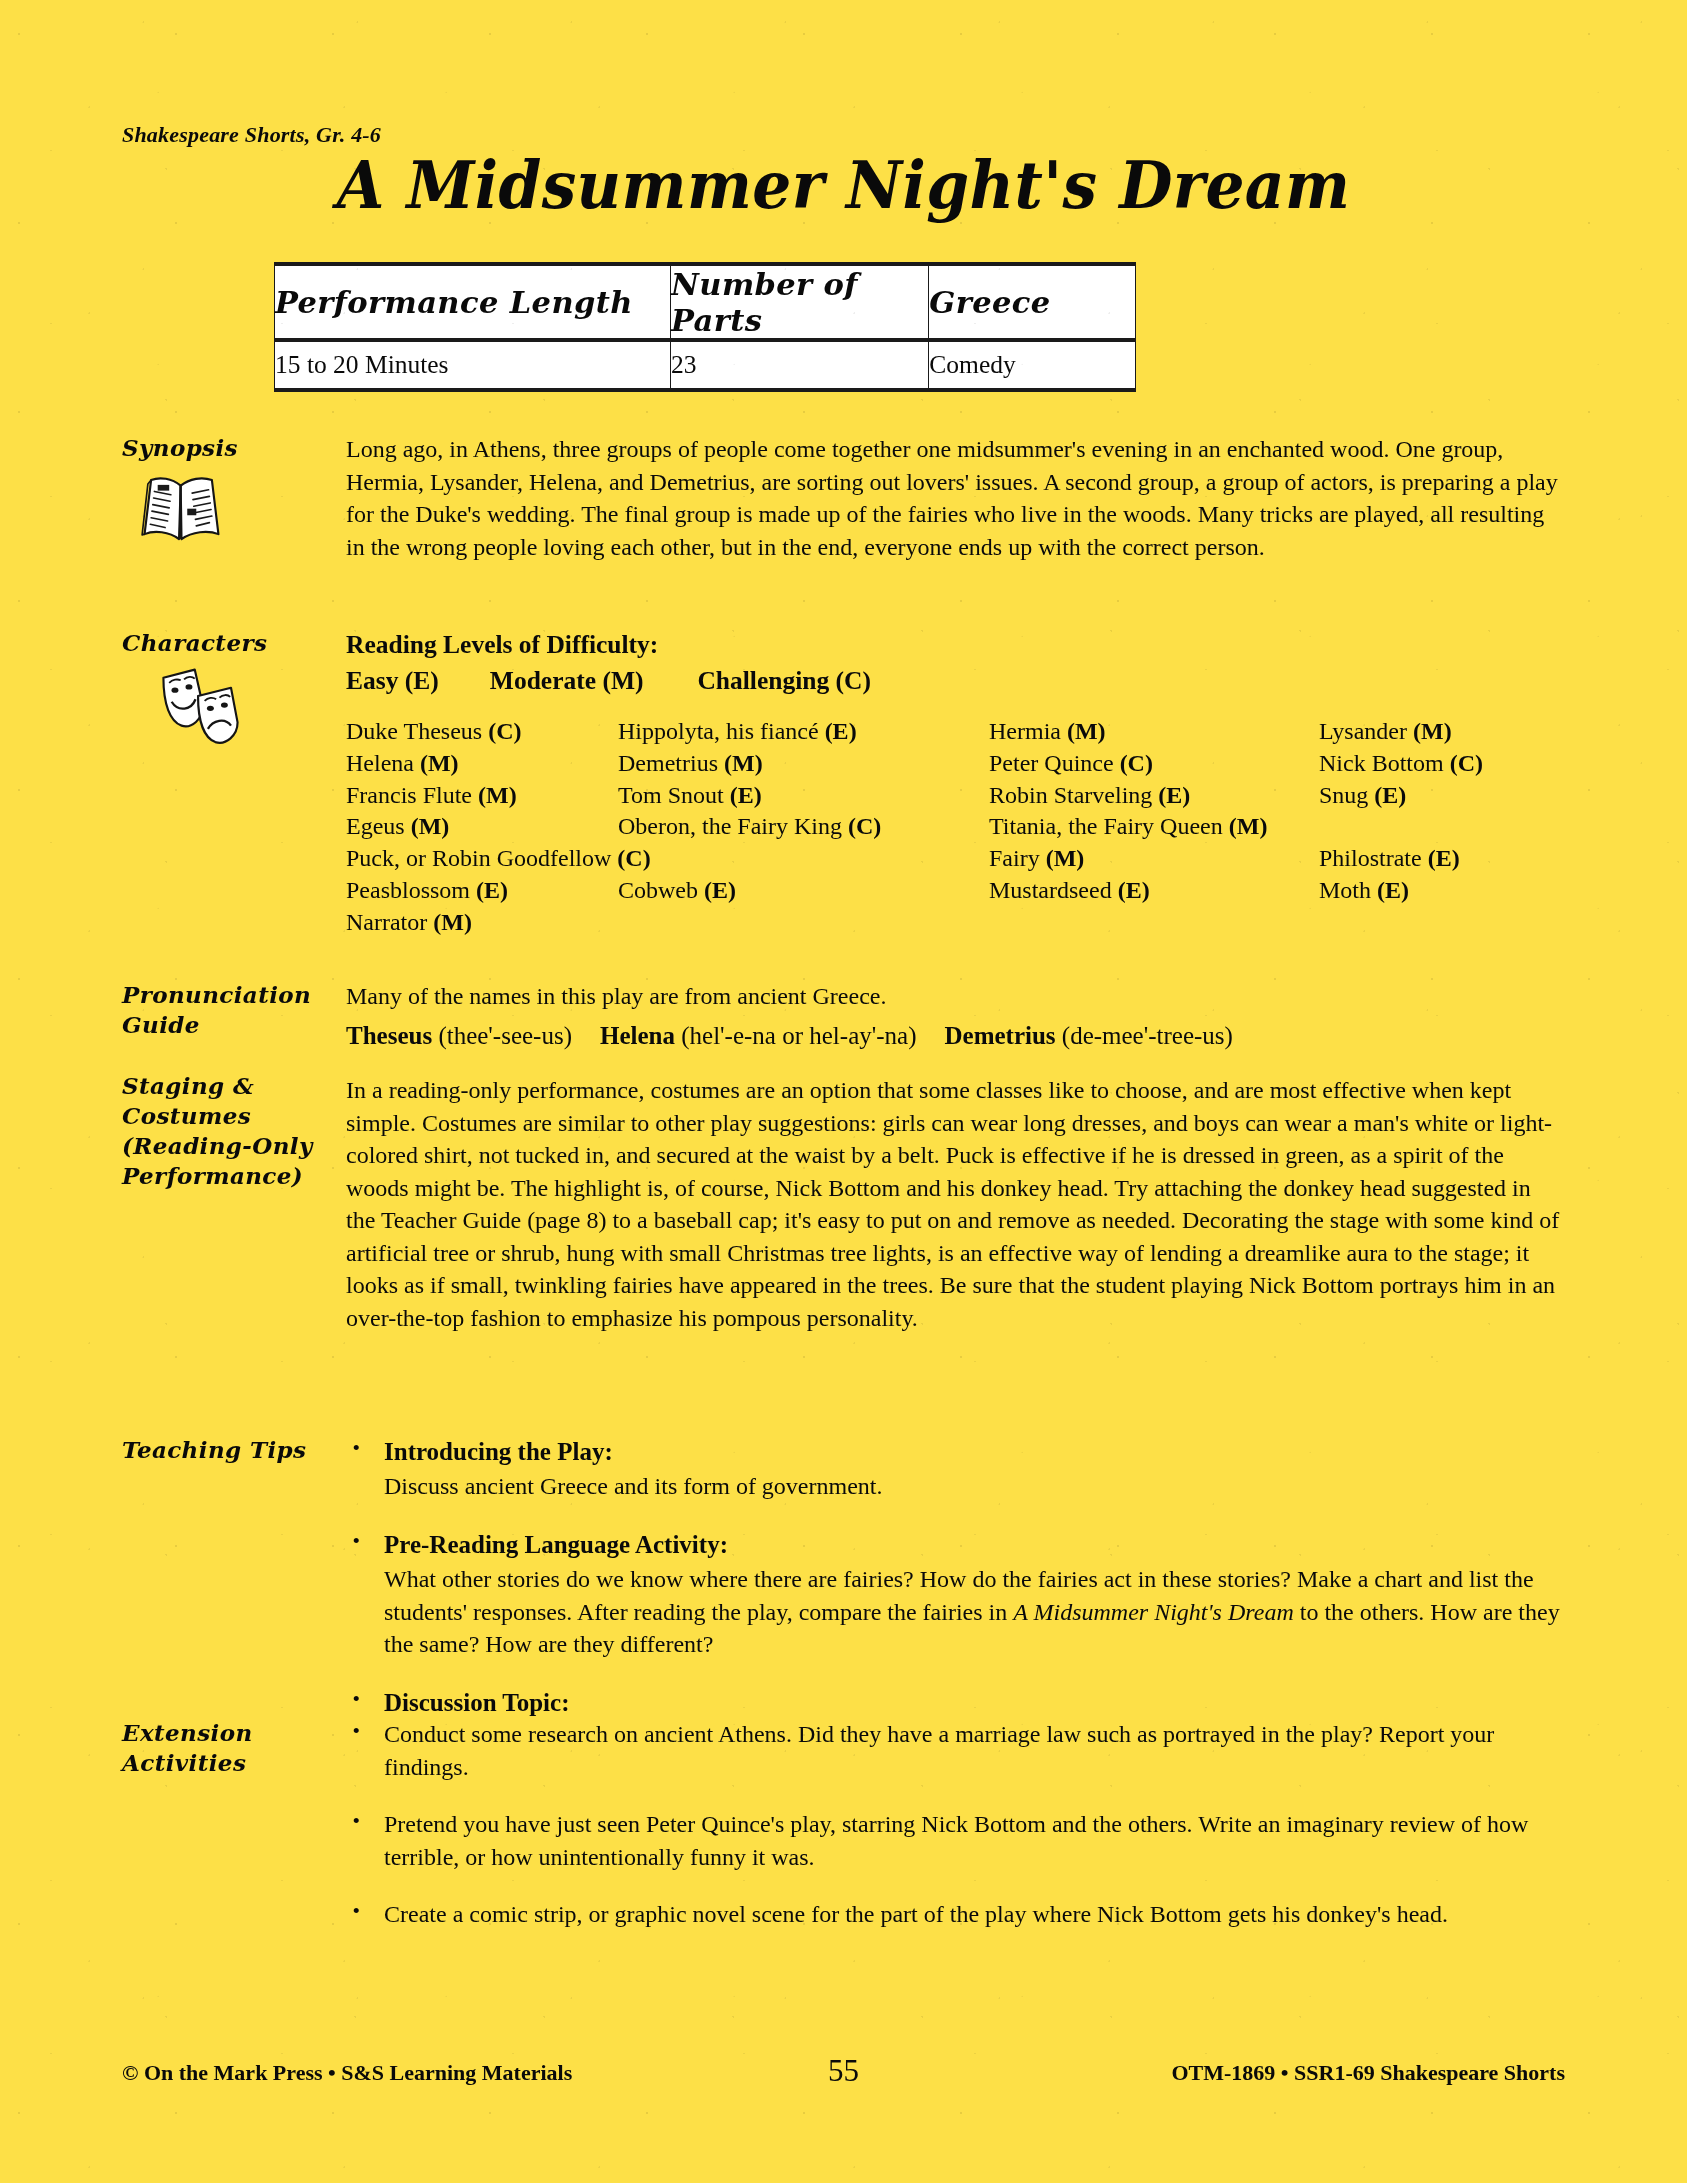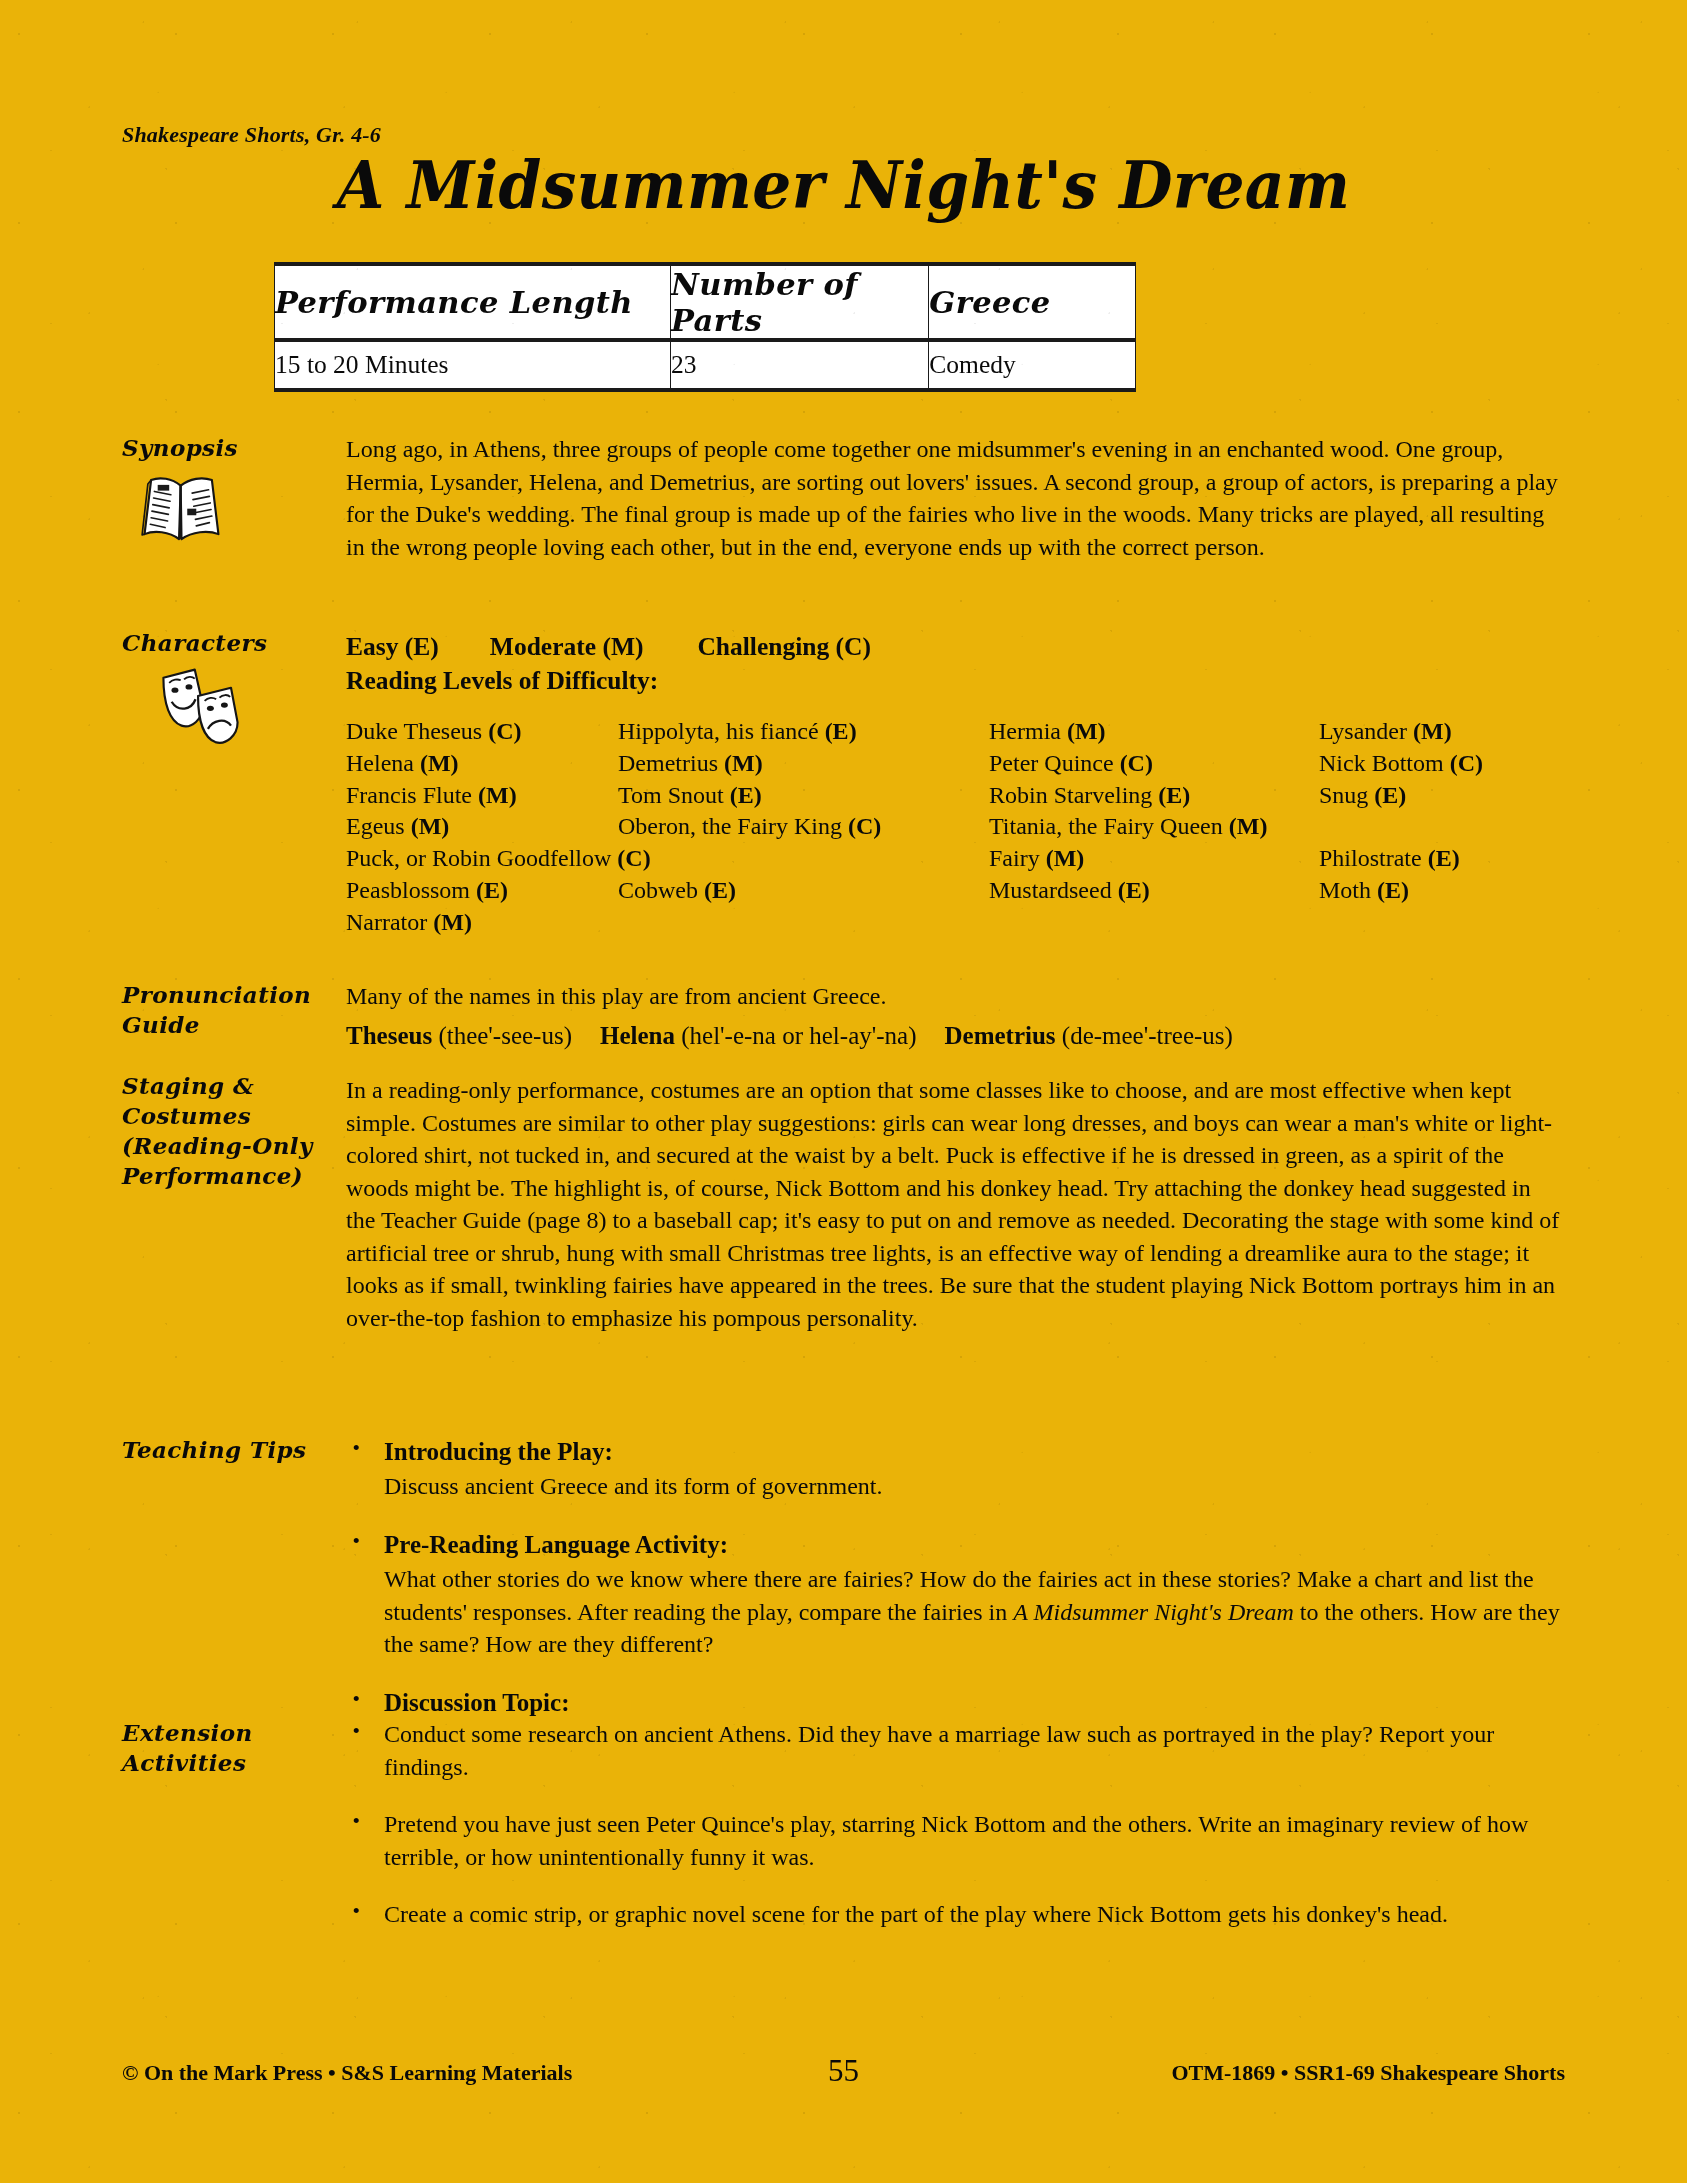--- a/index.html
+++ b/index.html
@@ -12,21 +12,21 @@
     height: 2183px;
     position: relative;
     font-family: "Liberation Serif", "DejaVu Serif", serif;
     color: #0a0a0a;
     overflow: hidden;
   }
 
   .page {
     position: absolute;
     inset: 0;
-    background: #eab308;
+    background: #fde047;
   }
 
   
   .speckle {
     position: absolute;
     inset: 0;
     pointer-events: none;
     opacity: .55;
     background-image:
       radial-gradient(circle at 12% 18%, rgba(0,0,0,.16) 0 0.9px, transparent 1.1px),
@@ -280,24 +280,24 @@
         <ellipse cx="67" cy="55" rx="4.2" ry="3.2"></ellipse>
         <ellipse cx="84" cy="51" rx="4.2" ry="3.2"></ellipse>
       </g>
       <path d="M64 80 C70 69, 85 66, 92 76" fill="none" stroke="#151515" stroke-width="2.8"></path>
       <path d="M60 46 C64 42, 70 41, 74 44" fill="none" stroke="#151515" stroke-width="2.2"></path>
       <path d="M78 42 C82 38, 88 38, 91 41" fill="none" stroke="#151515" stroke-width="2.2"></path>
     </svg>
   </div>
 
   <div class="body-col" style="top:628px;">
+    <div id="char-heading">Reading Levels of Difficulty:</div>
     <div id="char-levels">
       <span>Easy (E)</span><span class="lvl-2">Moderate (M)</span><span class="lvl-3">Challenging (C)</span>
     </div>
-    <div id="char-heading">Reading Levels of Difficulty:</div>
 
     <div id="char-grid">
       <div class="char-row">
         <span class="c1">Duke Theseus <b>(C)</b></span>
         <span class="c2">Hippolyta, his fiancé <b>(E)</b></span>
         <span class="c3">Hermia <b>(M)</b></span>
         <span class="c4">Lysander <b>(M)</b></span>
       </div>
       <div class="char-row">
         <span class="c1">Helena <b>(M)</b></span>

